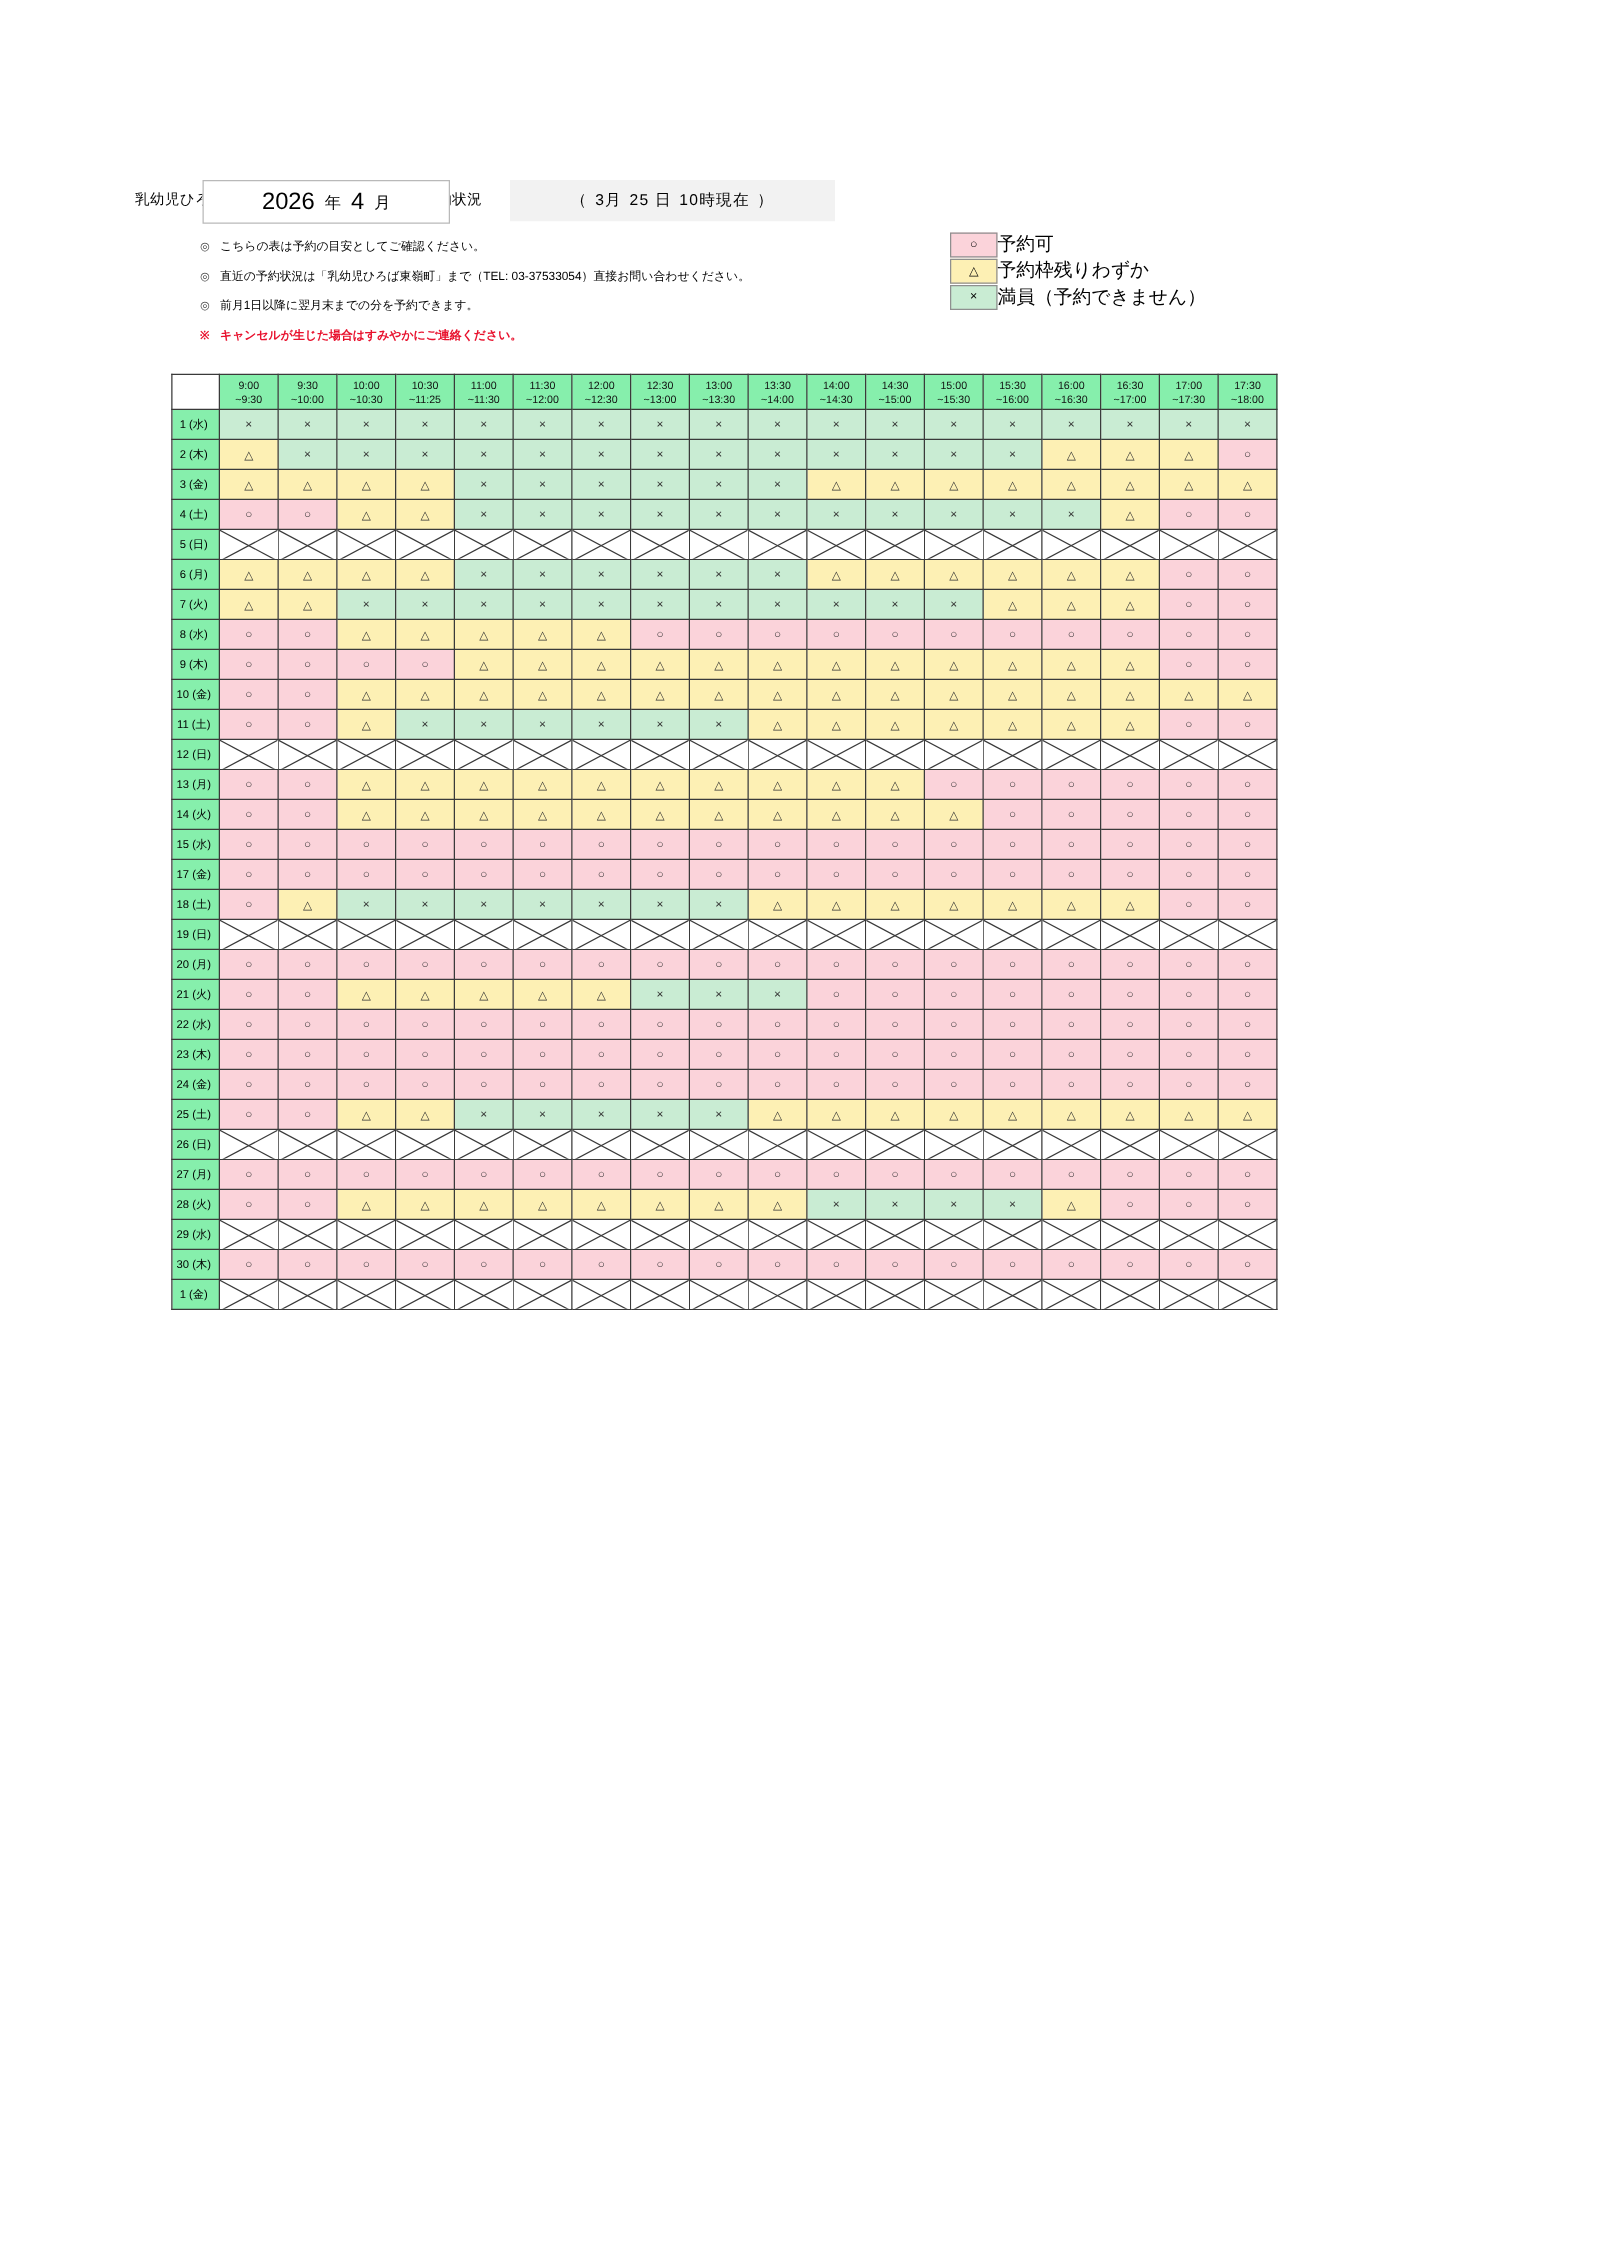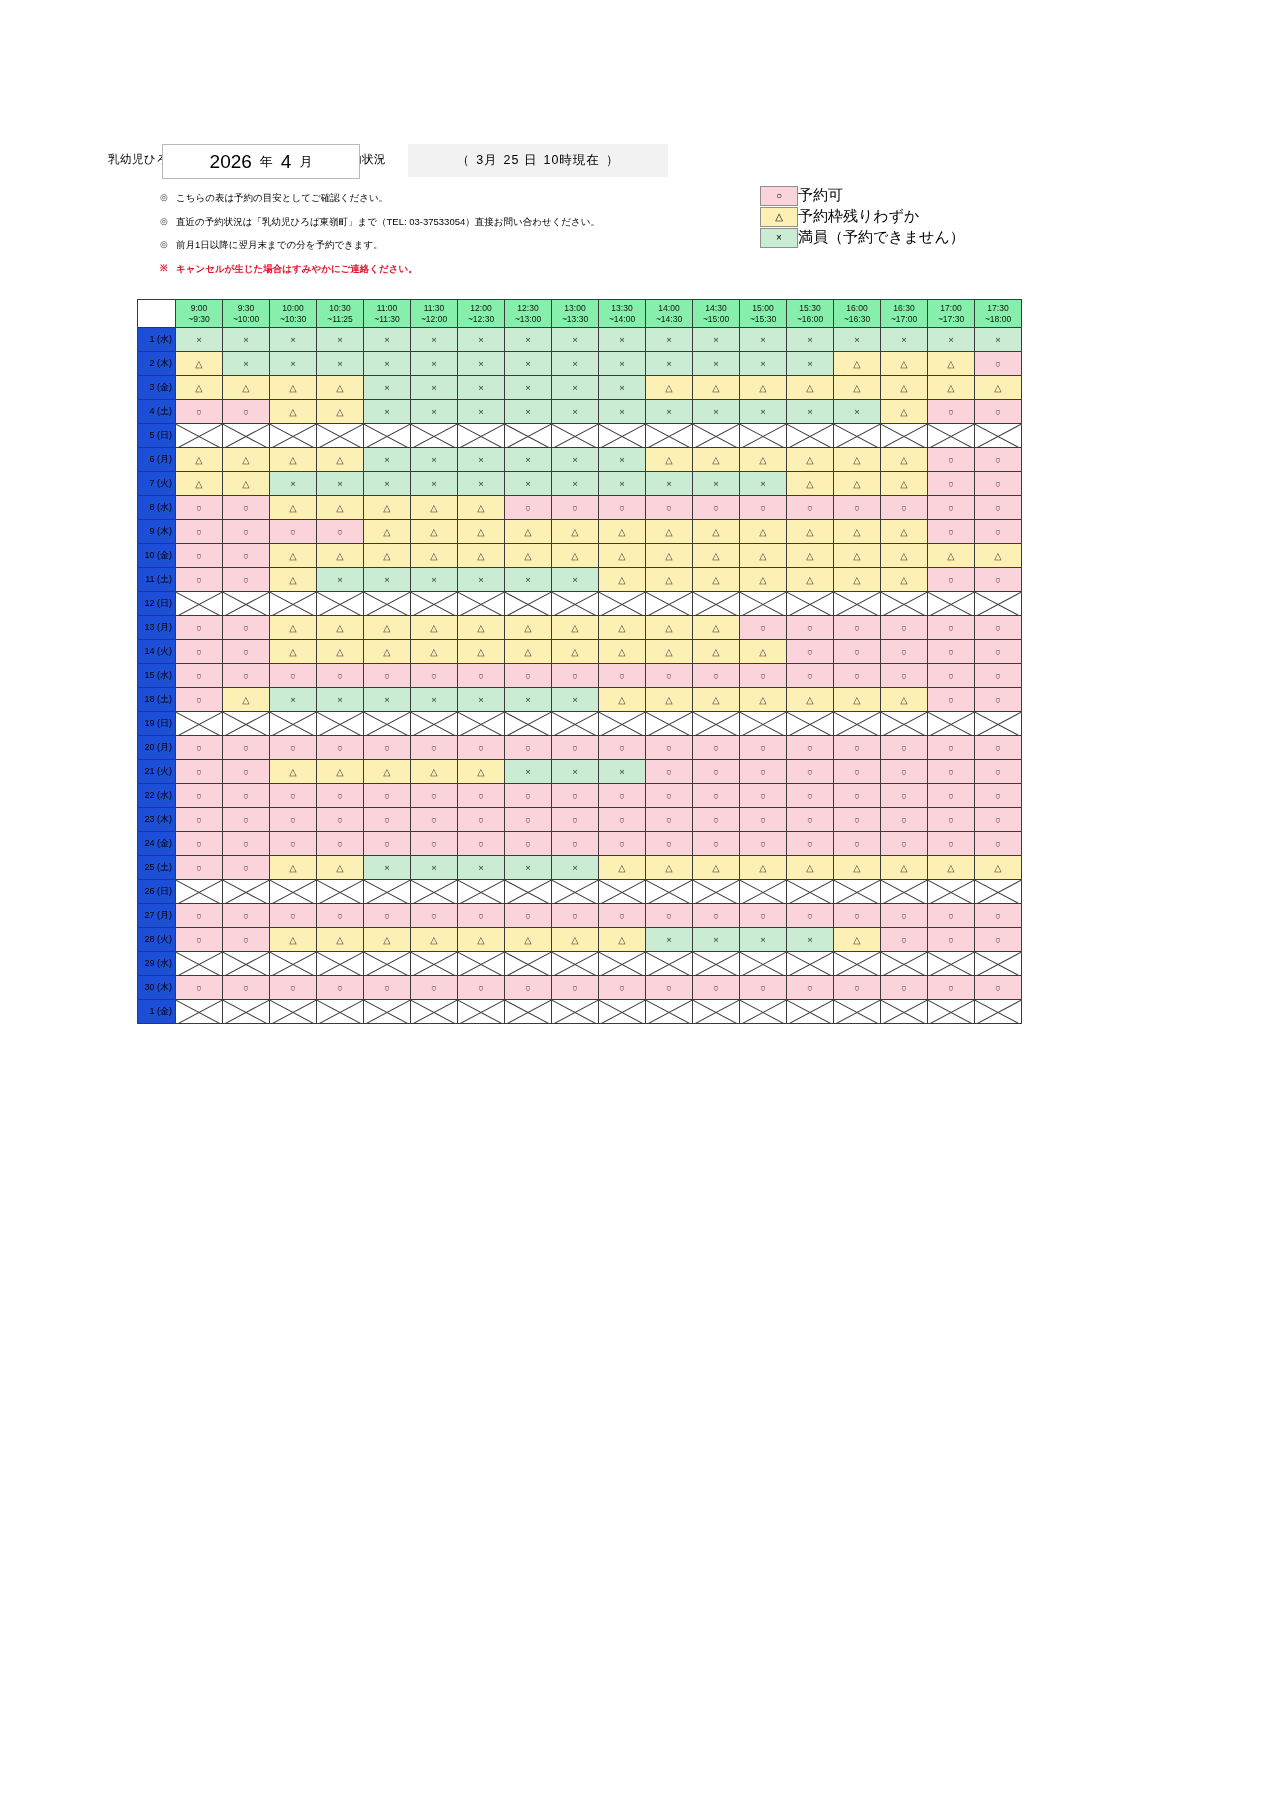--- a/index.html
+++ b/index.html
@@ -138,22 +138,22 @@
     height: 28px;
     font-size: 8.5px;
     line-height: 1.25;
     background: #86efac;
     color: #111;
   }
   table.grid td.daycell {
     width: 38px;
     height: 24px;
     font-size: 9px;
-    background: #1d4ed8;
-    text-align: right;
+    background: #86efac;
+    text-align: center;
     padding-right: 3px;
     white-space: nowrap;
   }
   table.grid td.slot {
     width: 47px;
     height: 24px;
     font-size: 9.5px;
     color: #333;
   }
   td.s-o { background: #fbd3da; }
@@ -621,20 +621,41 @@
           <td class="slot s-o">○</td>
           <td class="slot s-o">○</td>
           <td class="slot s-o">○</td>
           <td class="slot s-o">○</td>
           <td class="slot s-o">○</td>
           <td class="slot s-o">○</td>
           <td class="slot s-o">○</td>
           <td class="slot s-o">○</td>
         </tr>
         <tr>
+          <td class="daycell">17 (金)</td>
+          <td class="slot s-o">○</td>
+          <td class="slot s-o">○</td>
+          <td class="slot s-o">○</td>
+          <td class="slot s-o">○</td>
+          <td class="slot s-o">○</td>
+          <td class="slot s-o">○</td>
+          <td class="slot s-o">○</td>
+          <td class="slot s-o">○</td>
+          <td class="slot s-o">○</td>
+          <td class="slot s-o">○</td>
+          <td class="slot s-o">○</td>
+          <td class="slot s-o">○</td>
+          <td class="slot s-o">○</td>
+          <td class="slot s-o">○</td>
+          <td class="slot s-o">○</td>
+          <td class="slot s-o">○</td>
+          <td class="slot s-o">○</td>
+          <td class="slot s-o">○</td>
+        </tr>
+        <tr>
           <td class="daycell">18 (土)</td>
           <td class="slot s-o">○</td>
           <td class="slot s-t">△</td>
           <td class="slot s-x">×</td>
           <td class="slot s-x">×</td>
           <td class="slot s-x">×</td>
           <td class="slot s-x">×</td>
           <td class="slot s-x">×</td>
           <td class="slot s-x">×</td>
           <td class="slot s-x">×</td>

